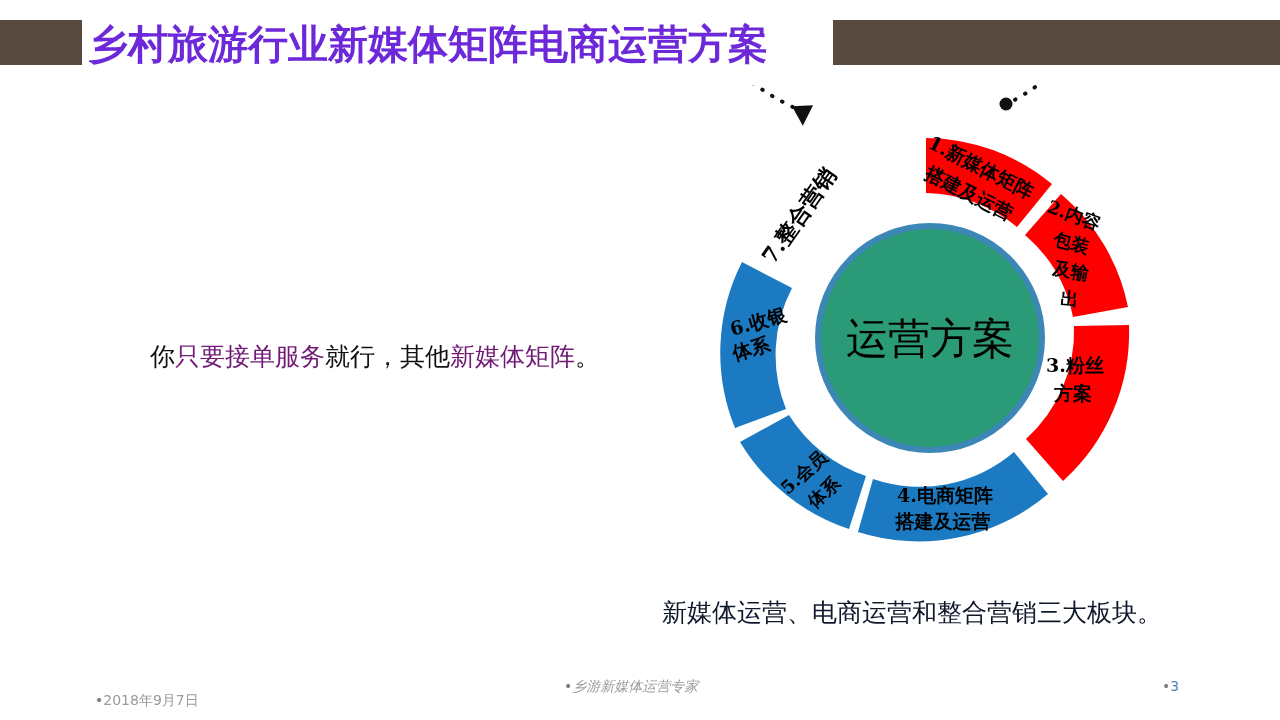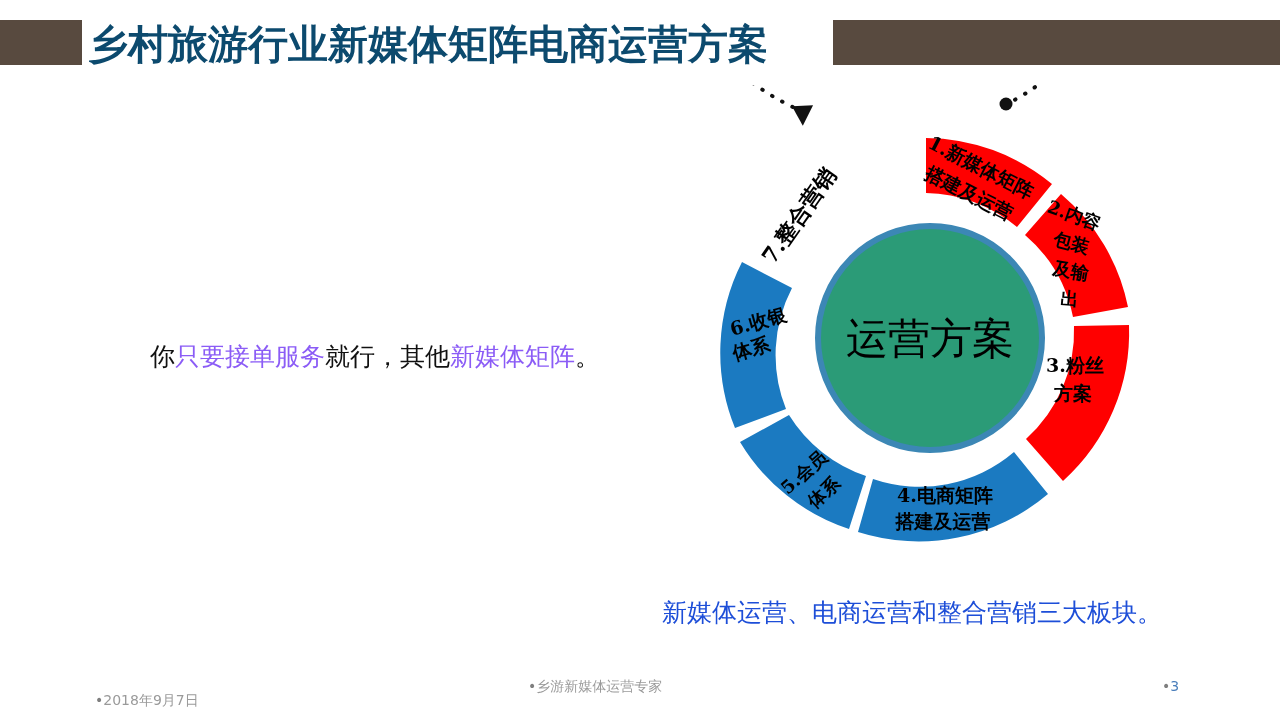--- a/index.html
+++ b/index.html
@@ -9,45 +9,45 @@
   }
   
   #header{position:absolute;left:0;top:0;width:1280px;height:90px;}
   .bar{position:absolute;top:20px;height:45px;background:#584A3F;}
   #bar-left{left:0;width:82px;}
   #bar-right{left:833px;width:447px;}
   #page-title{
     position:absolute;left:88px;top:20px;width:740px;height:48px;
     line-height:48px;
     font-family:"DejaVu Sans","Liberation Sans",sans-serif;
-    font-size:40px;font-weight:bold;color:#0c4a6e;
+    font-size:40px;font-weight:bold;color:#6d28d9;
     letter-spacing:0px;white-space:nowrap;
   }
   
   #left-caption{
     position:absolute;left:150px;top:340px;width:470px;
     font-family:"DejaVu Serif","Liberation Serif",serif;
     font-size:25px;color:#111111;white-space:nowrap;
   }
-  #left-caption .red{color:#8b5cf6;}
+  #left-caption .red{color:#701a75;}
   
   #bottom-caption{
     position:absolute;left:662px;top:596px;width:540px;
     font-family:Liberation Serif, serif;
-    font-size:25px;color:#1d4ed8;white-space:nowrap;
+    font-size:25px;color:#0f172a;white-space:nowrap;
   }
   
   #diagram{position:absolute;left:620px;top:85px;width:520px;height:510px;}
   
   .footer-txt{
     position:absolute;top:678px;font-size:14px;color:#9a9a9a;
     font-family:"DejaVu Sans","Liberation Sans",sans-serif;white-space:nowrap;
   }
   #footer-date{left:95px;margin-top:14px;}
-  #footer-center{left:528px;}
+  #footer-center{left:564px;font-style:italic;}
   #footer-page{left:1162px;}
   .bullet{color:#7f7f7f;}
   #footer-page .num{color:#4A7EBB;}
   .seg-label{
     font-family:"DejaVu Serif","Liberation Serif",serif;
     font-weight:bold;fill:#000000;
   }
   .center-label{
     font-family:"DejaVu Sans","Liberation Sans",sans-serif;
     fill:#000000;

